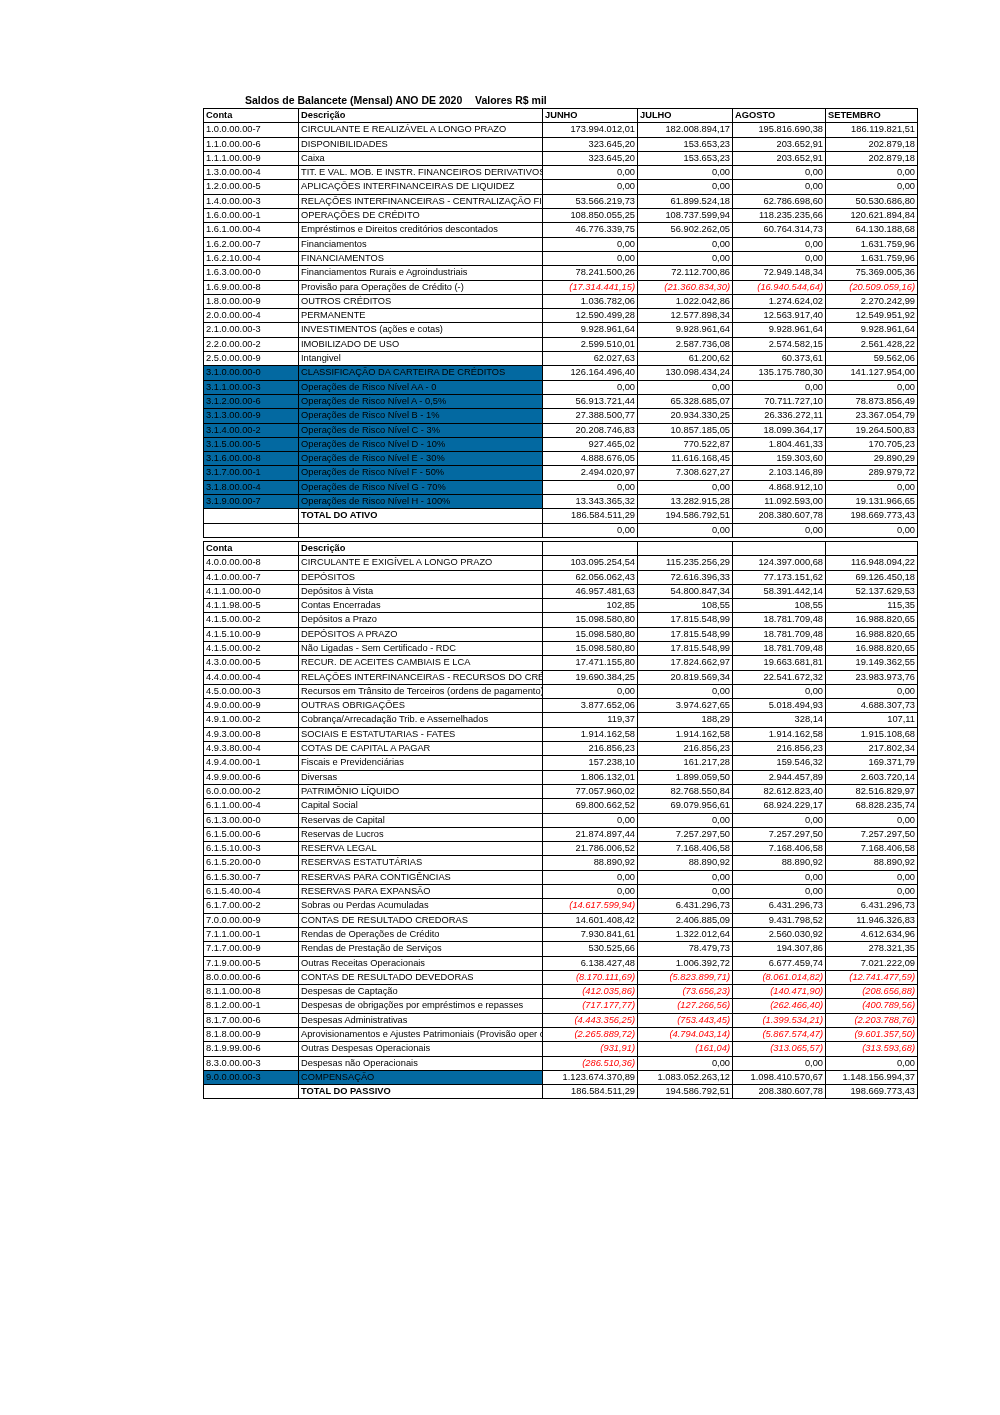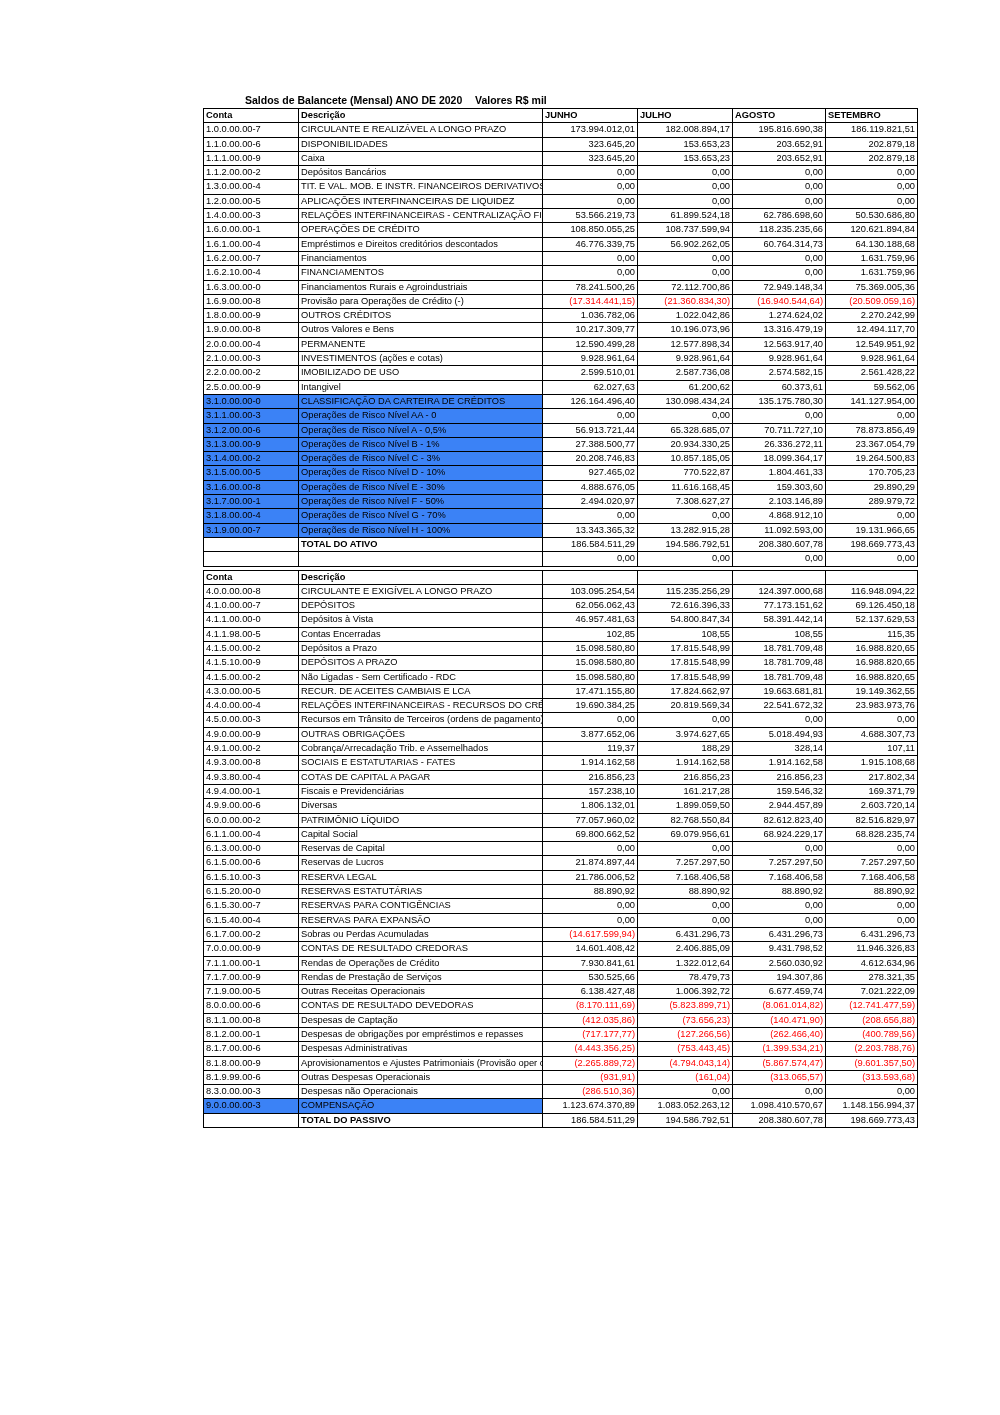--- a/index.html
+++ b/index.html
@@ -10,22 +10,22 @@
   .sheet { position:absolute; left:203px; top:94px; width:714px; }
   .doc-title-row { position:relative; height:12px; margin-bottom:2px; font-size:10.5px; font-weight:bold; white-space:nowrap;margin-left:42px; }
   .doc-subtitle { position:absolute; left:230px; top:0;text-align:center; }
   table.balancete { border-collapse:collapse; table-layout:fixed; width:714px;padding-left:44px; }
   .balancete th, .balancete td {
     border:1px solid #000; height:13.3px; padding:0 2px;
     font-size:9.3px; line-height:1; white-space:nowrap; overflow:hidden; vertical-align:middle;
   }
   .balancete th { text-align:left; font-weight:bold; }
   .num { text-align:right; padding-right:3px; }
-  .neg { color:#ff0000; }
-  .shade { background:#3b82f6; }
+  .neg { color:#ff0000;font-style:italic; }
+  .shade { background:#0369a1; }
   .sz-s { font-size:8.0px; }
   .sz-xs { font-size:6.7px; }
   .bold { font-weight:bold; }
   .noborder { border:none; }
   .table-gap { height:3px; }
 </style>
 </head>
 <body>
 
 <div class="sheet">
@@ -73,28 +73,20 @@
         </tr>
         <tr>
           <td class="conta">1.1.1.00.00-9</td>
           <td class="desc">Caixa</td>
           <td class="num">323.645,20</td>
           <td class="num">153.653,23</td>
           <td class="num">203.652,91</td>
           <td class="num">202.879,18</td>
         </tr>
         <tr>
-          <td class="conta">1.1.2.00.00-2</td>
-          <td class="desc">Depósitos Bancários</td>
-          <td class="num">0,00</td>
-          <td class="num">0,00</td>
-          <td class="num">0,00</td>
-          <td class="num">0,00</td>
-        </tr>
-        <tr>
           <td class="conta">1.3.0.00.00-4</td>
           <td class="desc sz-s">TIT. E VAL. MOB. E INSTR. FINANCEIROS DERIVATIVOS</td>
           <td class="num">0,00</td>
           <td class="num">0,00</td>
           <td class="num">0,00</td>
           <td class="num">0,00</td>
         </tr>
         <tr>
           <td class="conta">1.2.0.00.00-5</td>
           <td class="desc">APLICAÇÕES INTERFINANCEIRAS DE LIQUIDEZ</td>
@@ -159,28 +151,20 @@
           <td class="num neg">(16.940.544,64)</td>
           <td class="num neg">(20.509.059,16)</td>
         </tr>
         <tr>
           <td class="conta">1.8.0.00.00-9</td>
           <td class="desc">OUTROS CRÉDITOS</td>
           <td class="num">1.036.782,06</td>
           <td class="num">1.022.042,86</td>
           <td class="num">1.274.624,02</td>
           <td class="num">2.270.242,99</td>
-        </tr>
-        <tr>
-          <td class="conta">1.9.0.00.00-8</td>
-          <td class="desc">Outros Valores e Bens</td>
-          <td class="num">10.217.309,77</td>
-          <td class="num">10.196.073,96</td>
-          <td class="num">13.316.479,19</td>
-          <td class="num">12.494.117,70</td>
         </tr>
         <tr>
           <td class="conta">2.0.0.00.00-4</td>
           <td class="desc">PERMANENTE</td>
           <td class="num">12.590.499,28</td>
           <td class="num">12.577.898,34</td>
           <td class="num">12.563.917,40</td>
           <td class="num">12.549.951,92</td>
         </tr>
         <tr>

